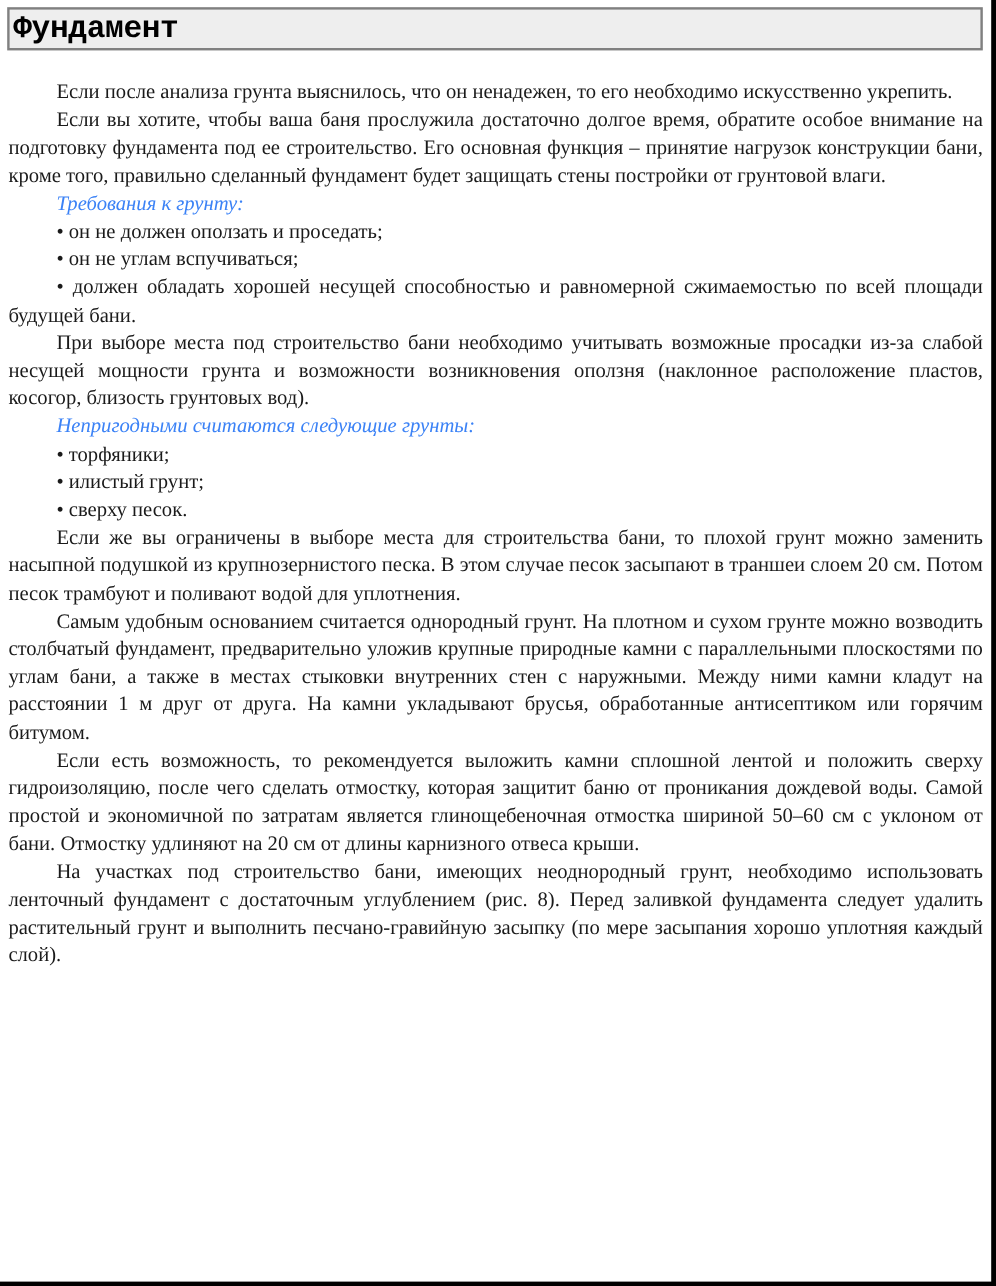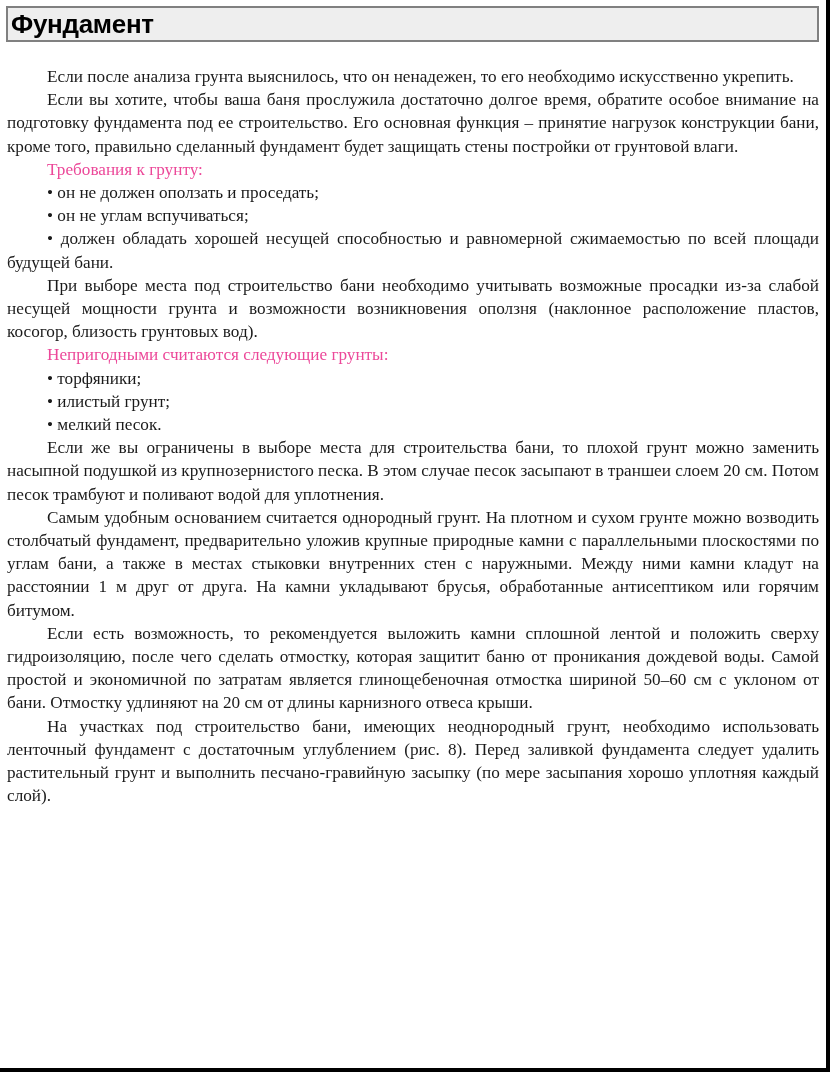--- a/index.html
+++ b/index.html
@@ -30,21 +30,21 @@
       left: 6px;
       top: 6px;
       width: 809px;
       height: 32px;
       background: #eeeeee;
       border: 2px solid #808080;
     }
     .heading-box h1 {
       margin: 0;
       padding: 0 0 16px 3px;
-      font-family: Liberation Sans, sans-serif;
+      font-family: Liberation Mono, monospace;
       font-weight: bold;
       font-size: 26px;
       line-height: 33px;
       color: #000000;
       letter-spacing: -0.3px;
     }
     .content {
       position: absolute;
       left: 7px;
       top: 65px;
@@ -53,21 +53,22 @@
       line-height: 23.2px;
       color: #1a1a1a;
     }
     .content p {
       margin: 0;
       text-indent: 40px;
       text-align: justify;
       text-align-last: left;
     }
     .content p.italic {
-      color: #ec4899;
+      font-style: italic;
+      color: #3b82f6;
     }
     .content p.bullet {
       text-align: justify;
     }
   </style>
 </head>
 <body>
 
 <div class="page">
   <div class="heading-box">
@@ -78,19 +79,19 @@
     <p>Если после анализа грунта выяснилось, что он ненадежен, то его необходимо искусственно укрепить.</p>
     <p>Если вы хотите, чтобы ваша баня прослужила достаточно долгое время, обратите особое внимание на подготовку фундамента под ее строительство. Его основная функция – принятие нагрузок конструкции бани, кроме того, правильно сделанный фундамент будет защищать стены постройки от грунтовой влаги.</p>
     <p class="italic">Требования к грунту:</p>
     <p class="bullet">• он не должен оползать и проседать;</p>
     <p class="bullet">• он не углам вспучиваться;</p>
     <p class="bullet">• должен обладать хорошей несущей способностью и равномерной сжимаемостью по всей площади будущей бани.</p>
     <p>При выборе места под строительство бани необходимо учитывать возможные просадки из-за слабой несущей мощности грунта и возможности возникновения оползня (наклонное расположение пластов, косогор, близость грунтовых вод).</p>
     <p class="italic">Непригодными считаются следующие грунты:</p>
     <p class="bullet">• торфяники;</p>
     <p class="bullet">• илистый грунт;</p>
-    <p class="bullet">• мелкий песок.</p>
+    <p class="bullet">• сверху песок.</p>
     <p>Если же вы ограничены в выборе места для строительства бани, то плохой грунт можно заменить насыпной подушкой из крупнозернистого песка. В этом случае песок засыпают в траншеи слоем 20 см. Потом песок трамбуют и поливают водой для уплотнения.</p>
     <p>Самым удобным основанием считается однородный грунт. На плотном и сухом грунте можно возводить столбчатый фундамент, предварительно уложив крупные природные камни с параллельными плоскостями по углам бани, а также в местах стыковки внутренних стен с наружными. Между ними камни кладут на расстоянии 1 м друг от друга. На камни укладывают брусья, обработанные антисептиком или горячим битумом.</p>
     <p>Если есть возможность, то рекомендуется выложить камни сплошной лентой и положить сверху гидроизоляцию, после чего сделать отмостку, которая защитит баню от проникания дождевой воды. Самой простой и экономичной по затратам является глинощебеночная отмостка шириной 50–60 см с уклоном от бани. Отмостку удлиняют на 20 см от длины карнизного отвеса крыши.</p>
     <p>На участках под строительство бани, имеющих неоднородный грунт, необходимо использовать ленточный фундамент с достаточным углублением (рис. 8). Перед заливкой фундамента следует удалить растительный грунт и выполнить песчано-гравийную засыпку (по мере засыпания хорошо уплотняя каждый слой).</p>
   </div>
 </div>
 
 </body></html>

